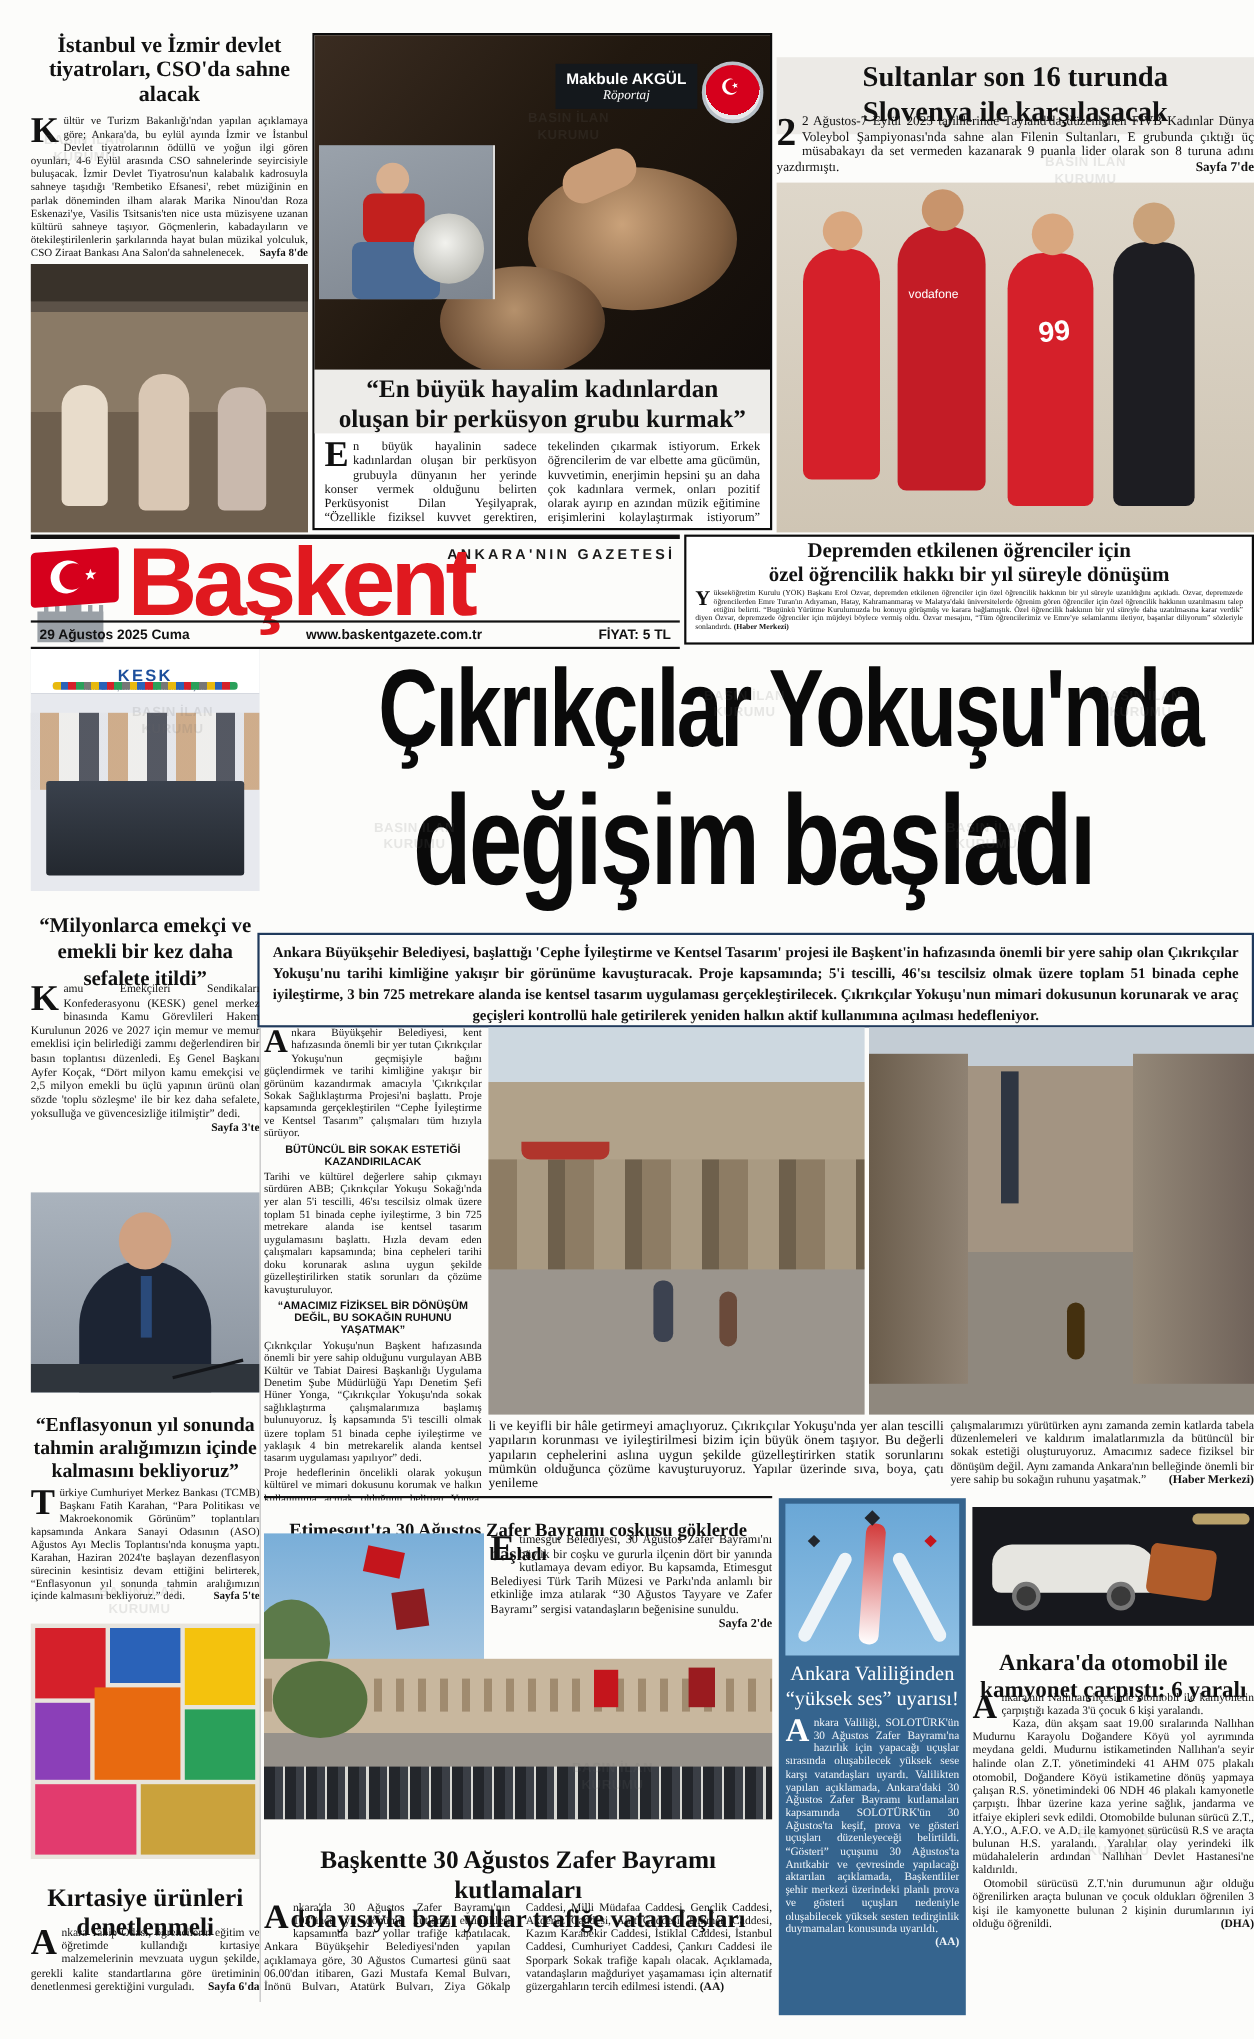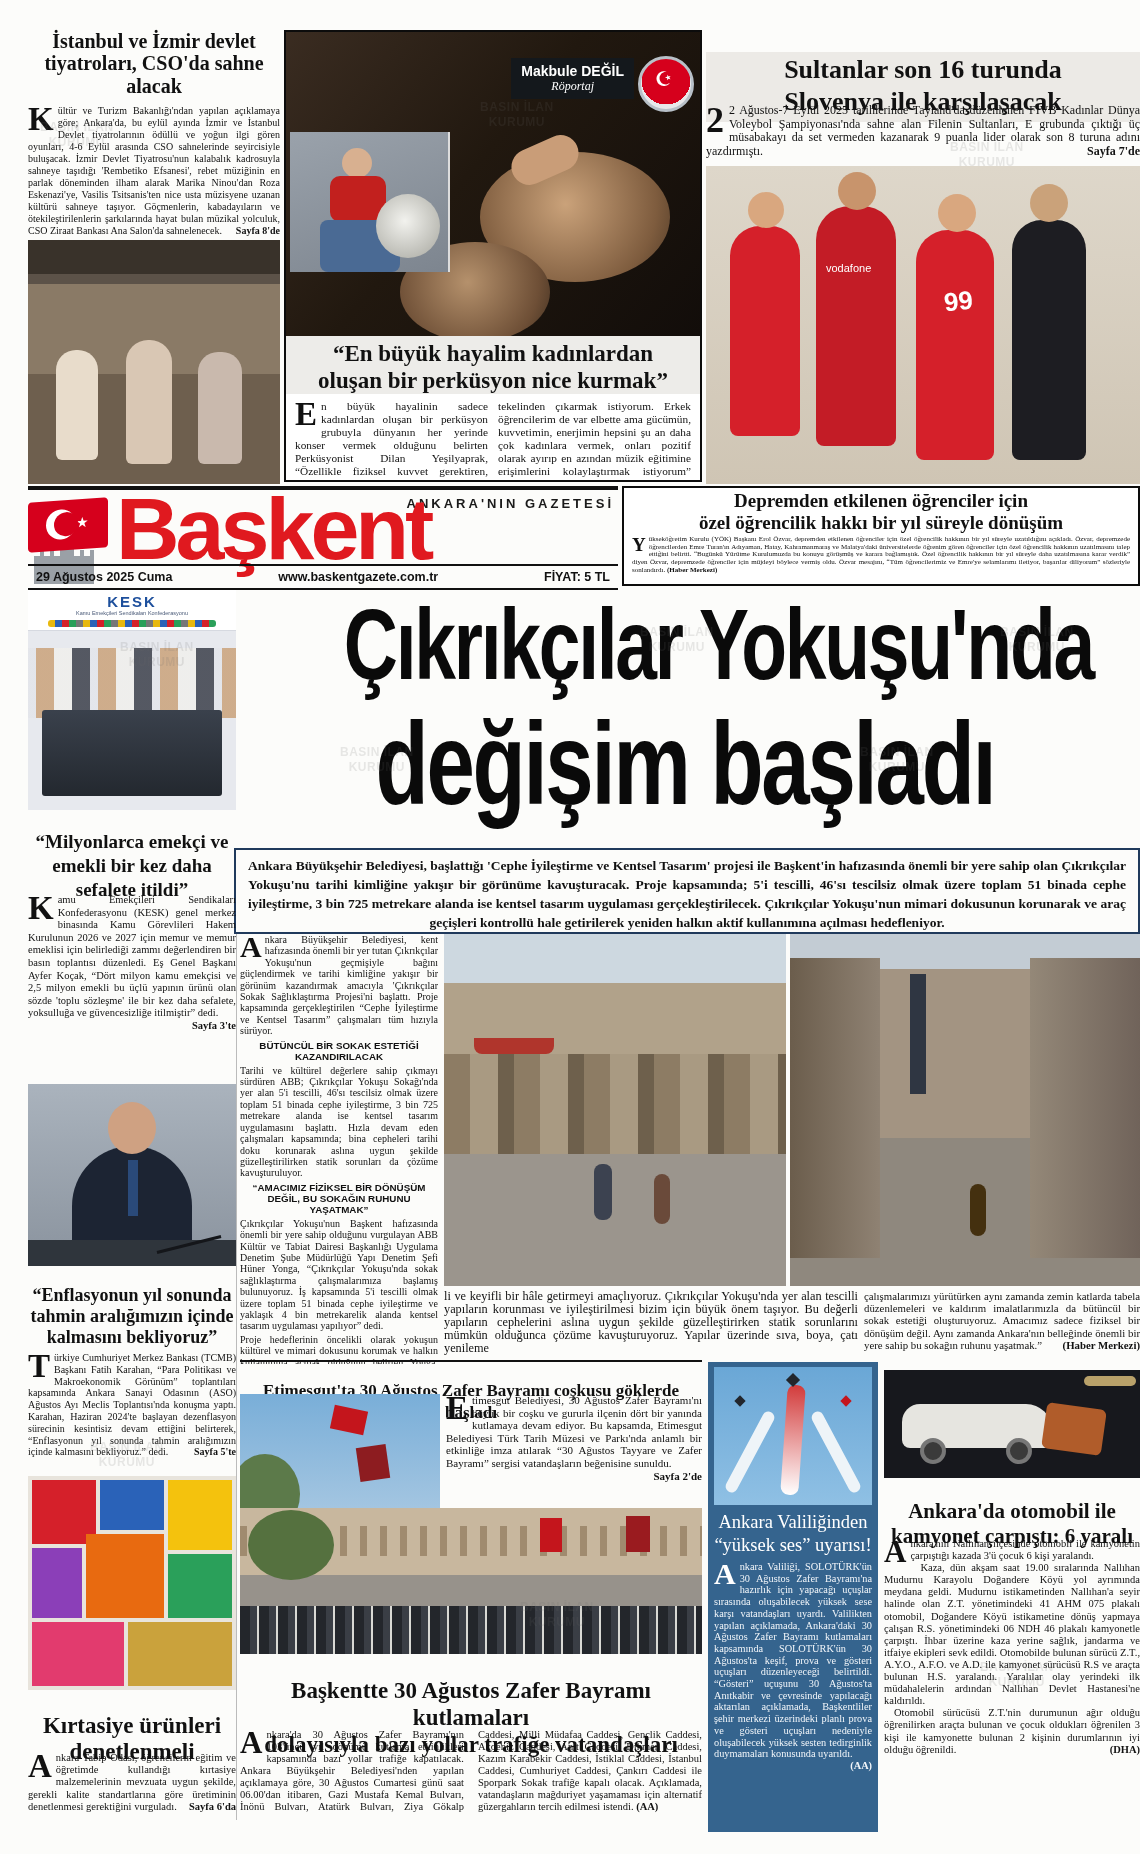--- a/index.html
+++ b/index.html
@@ -66,21 +66,21 @@
   #bigline .l{font-family:"Liberation Sans","DejaVu Sans",sans-serif;font-weight:900;color:#0a0a0a;
               letter-spacing:-3px;transform:scaleX(.75);transform-origin:50% 50%;white-space:nowrap;}
   #bl1{font-size:100px;line-height:112px;}
   #bl2{font-size:116px;line-height:128px;}
   #lead{left:234px;top:848px;width:906px;height:86px;border:2.5px solid #203a5c;box-sizing:border-box;
         padding:6px 12px;font-size:13.5px;font-weight:700;line-height:1.42;text-align:justify;text-align-last:center;overflow:hidden;}
   
   .rail{left:28px;width:208px;}
   #ph-kesk{top:590px;height:220px;background:#e7e9ee;}
   .kesk-banner{position:absolute;left:0;top:0;width:100%;height:40px;background:#fff;text-align:center;border-bottom:1px solid #d6d9e0;}
-  .kesk-banner .kt{font:700 15px "Liberation Sans",sans-serif;color:#1d4f9c;letter-spacing:2px;margin-top:3px;}
+  .kesk-banner .kt{font:700 15px "Liberation Sans",sans-serif;color:#1d4f9c;letter-spacing:2px;margin-top:16px;}
   .kesk-banner .ks{font:400 5.5px "Liberation Sans",sans-serif;color:#4a5a78;}
   .kesk-logos{position:absolute;left:20px;top:30px;width:168px;height:7px;
       background:repeating-linear-gradient(90deg,#e8b90e 0 7px,#2a62b8 7px 14px,#d5202a 14px 21px,#2aa05a 21px 28px,#777 28px 35px);border-radius:3px;}
   .rail-h{left:28px;width:208px;font-size:19px;line-height:24px;}
   .rail-b{left:28px;width:208px;}
   #kesk-h{top:814px;height:76px;}
   #kesk-b{top:894px;height:184px;font-size:10.5px;line-height:12.6px;}
   #ph-karahan{top:1084px;height:182px;}
   #inf-h{top:1270px;height:80px;font-size:18px;line-height:21px;}
   #inf-b{top:1352px;height:118px;font-size:10px;line-height:11.8px;}
@@ -187,28 +187,28 @@
       <div class="fig" style="right:30px;top:120px;width:190px;height:130px;border-radius:50%;background:radial-gradient(circle at 45% 40%,#caa27a,#7e5c3e 70%,#4a3624);"></div>
       <div class="fig" style="right:150px;top:210px;width:150px;height:100px;border-radius:50%;background:radial-gradient(circle at 45% 40%,#b5916c,#6e4f36 70%,#3c2c1e);"></div>
       <div class="fig" style="right:120px;top:110px;width:70px;height:36px;border-radius:18px;background:#c99d78;transform:rotate(-24deg);"></div>
       <div class="iv-inset">
         <div class="fig" style="left:52px;top:16px;width:30px;height:30px;border-radius:50%;background:#d8b090;"></div>
         <div class="fig" style="left:40px;top:44px;width:56px;height:46px;border-radius:10px;background:#c2201e;"></div>
         <div class="fig" style="left:30px;top:88px;width:80px;height:52px;border-radius:8px;background:#4a6a94;"></div>
         <div class="fig" style="left:86px;top:62px;width:64px;height:64px;border-radius:50%;background:radial-gradient(circle at 45% 42%,#f2f2ee,#b9b9b2 75%,#333);"></div>
       </div>
       <div class="iv-badge">
-        <div class="b-name">Makbule DEĞİL</div>
+        <div class="b-name">Makbule AKGÜL</div>
         <div class="b-role">Röportaj</div>
       </div>
       <div class="emblem"></div>
     </div>
     <div id="iv-head">
       <div>“En büyük hayalim kadınlardan</div>
-      <div>oluşan bir perküsyon nice kurmak”</div>
+      <div>oluşan bir perküsyon grubu kurmak”</div>
     </div>
     <div id="iv-body">
       <p class="bt dc">En büyük hayalinin sadece kadınlardan oluşan bir perküsyon grubuyla dünyanın her yerinde konser vermek olduğunu belirten Perküsyonist Dilan Yeşilyaprak, “Özellikle fiziksel kuvvet gerektiren, dolayısıyla erkek enstrümanı olarak görülen perküsyonu erkeğin</p>
       <p class="bt"><span>tekelinden çıkarmak istiyorum. Erkek öğrencilerim de var elbette ama gücümün, kuvvetimin, enerjimin hepsini şu an daha çok kadınlara vermek, onları pozitif olarak ayırıp en azından müzik eğitimine erişimlerini kolaylaştırmak istiyorum” dedi.</span> </p>
     </div>
   </section>
 
   <h2 class="abs hl gbg" id="vb-head">
     <div>Sultanlar son 16 turunda</div>
     <div>Slovenya ile karşılaşacak</div>

